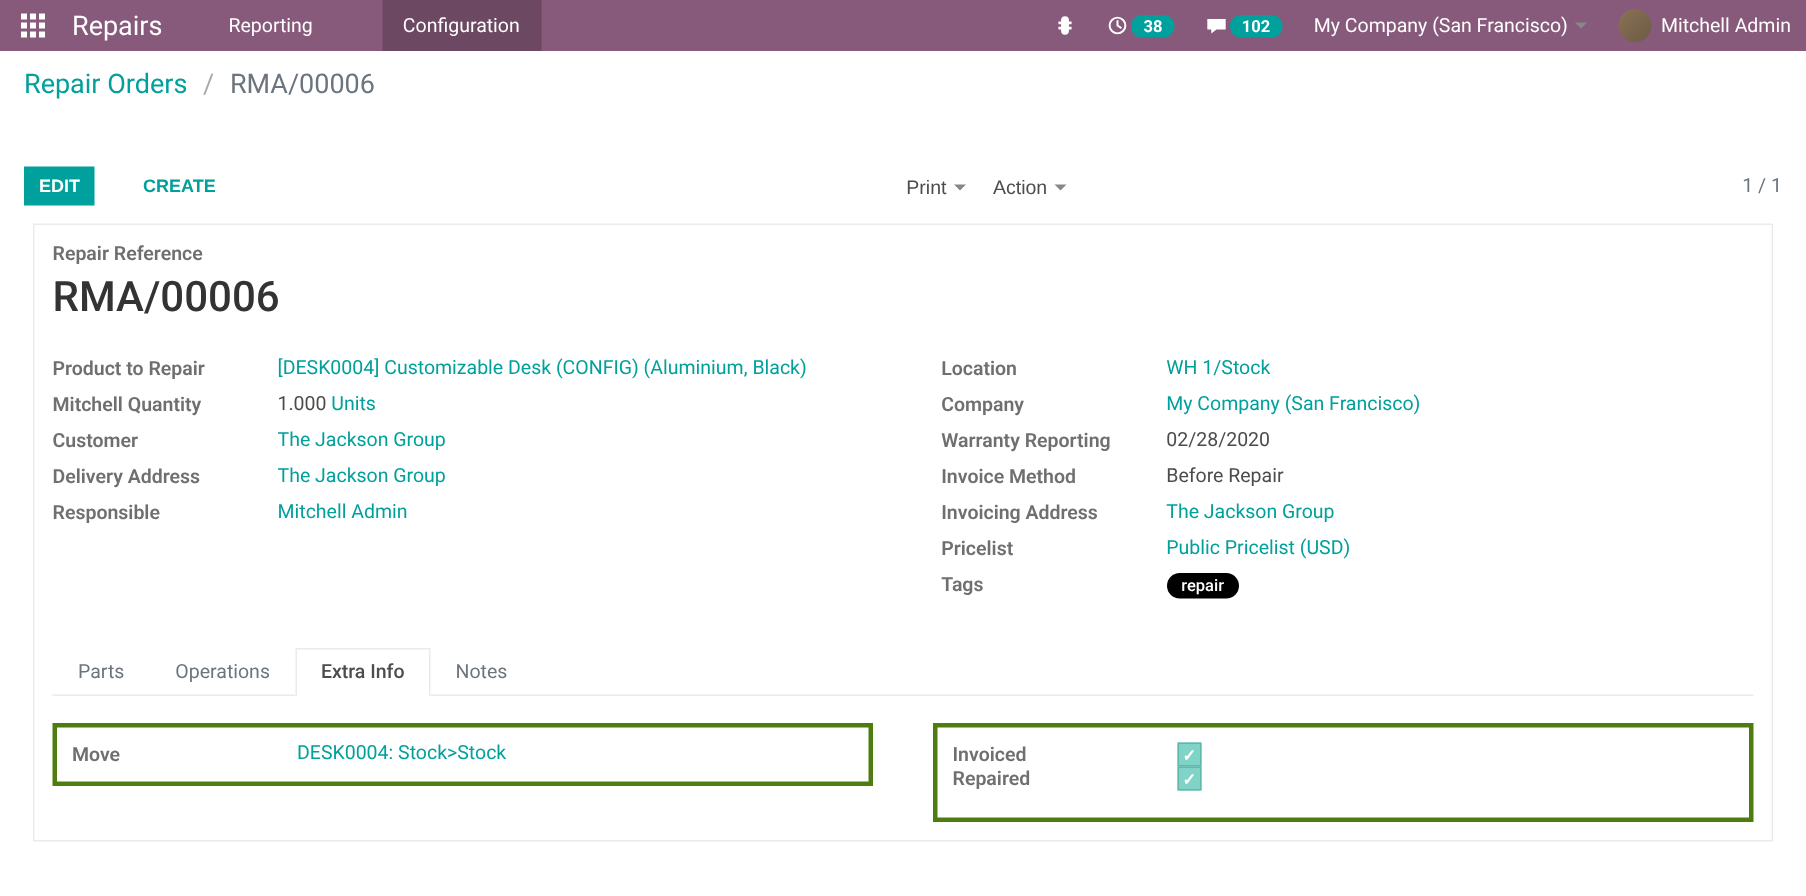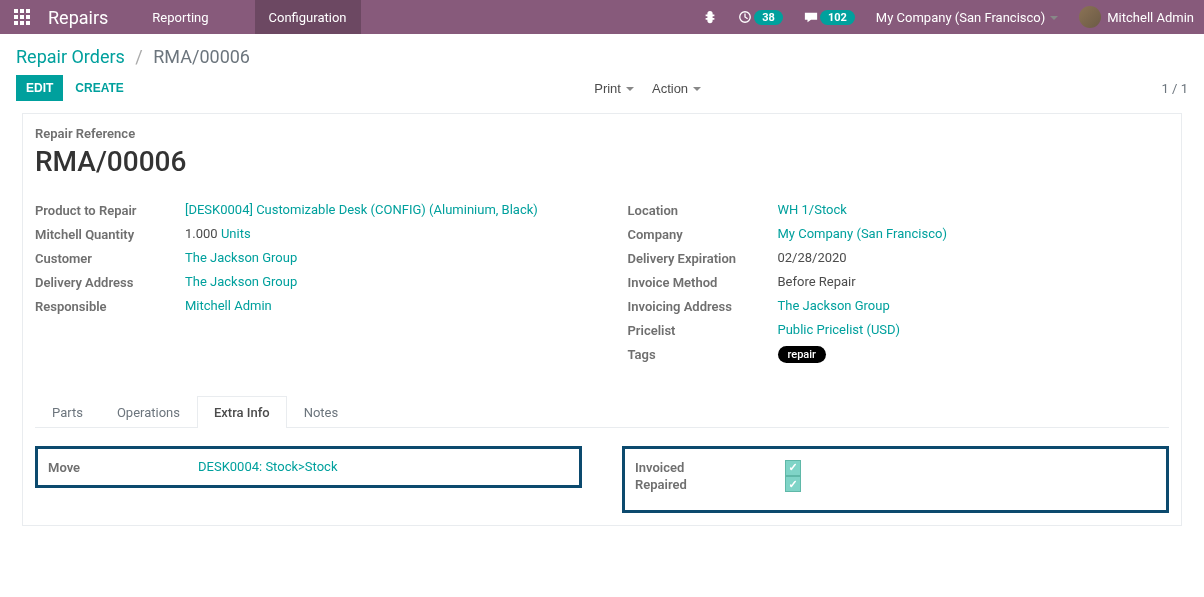--- a/index.html
+++ b/index.html
@@ -19,21 +19,21 @@
 .badge-pill { background: #00A09D; border-radius: 10px; padding: 1px 8px; font-size: 11px; font-weight: bold; margin-left: 2px; color:#fff; }
 .nav-company { cursor: pointer; font-size: 13px; }
 .nav-user { display: flex; align-items: center; gap: 6px; cursor: pointer; }
 .avatar { width: 22px; height: 22px; border-radius: 50%; background: linear-gradient(135deg,#8b7355,#6b5a45); display:inline-block; }
 
 .breadcrumb-bar { padding: 12px 16px 8px; }
 .breadcrumb { font-size: 18px; color: #6c757d; }
 .breadcrumb a { color: #00A09D; text-decoration: none; }
 .breadcrumb .sep { margin: 0 6px; color: #aaa; }
 
-.toolbar { display: flex; align-items: center; padding: 0 16px 12px; gap: 2px; }
+.toolbar { display: flex; align-items: center; padding: 0 16px 12px; gap: 22px; margin-top: 36px; }
 .btn-edit { background: #00A09D; color: #fff; border: none; padding: 6px 10px; font-size: 12px; font-weight: bold; cursor: pointer; }
 .btn-create { color: #00A09D; background: none; border: none; padding: 6px 10px; font-size: 12px; font-weight: bold; cursor: pointer; }
 .toolbar-center { margin-left: auto; display: flex; gap: 18px; }
 .dropdown-btn { background: none; border: none; color: #4c4c4c; font-size: 13px; cursor: pointer; }
 .caret::after { content: ""; display: inline-block; border-top: 4px solid #888; border-left: 4px solid transparent; border-right: 4px solid transparent; margin-left: 5px; vertical-align: middle; }
 .toolbar-right { margin-left: auto; color: #6c757d; font-size: 13px; }
 
 .sheet-container { padding: 0 16px 40px; }
 .sheet { background: #fff; border: 1px solid #e9ecef; max-width: 1160px; margin: 0 auto; padding: 12px; }
 
@@ -48,21 +48,21 @@
 .field-value .link { color: #00A09D; cursor: pointer; }
 
 .tag-badge { background: #000000; color: #fff; border-radius: 10px; padding: 2px 10px; font-size: 11px; font-weight: 500; display: inline-block; text-align: right; }
 
 .tabs { display: flex; border-bottom: 1px solid #e9ecef; margin-bottom: 18px; }
 .tab { padding: 8px 16px; border: 1px solid transparent; border-bottom: none; cursor: pointer; font-size: 13px; color: #6c757d; position: relative; top: 1px; }
 .tab.active { border-color: #e9ecef; background: #fff; color: #4c4c4c; font-weight: 500; border-bottom-color:#fff; }
 
 .tab-content { display: flex; gap: 40px; }
 .tab-col { flex: 1; }
-.highlight-box { border: 3px solid #0c4a6e; padding: 10px 10px; }
+.highlight-box { border: 3px solid #4d7c0f; padding: 10px 10px; }
 
 .checkbox-box { width: 16px; height: 16px; background: #7fd4c7; border: 1px solid #5fb8a8; display: inline-flex; align-items: center; justify-content: center; }
 .checkbox-box::after { content: "✓"; color: #fff; font-size: 11px; font-weight: bold; }
 </style>
 </head>
 <body>
 
 <div class="navbar">
   <div class="nav-apps">
     <div class="grid-icon">
@@ -165,21 +165,21 @@
       <div class="form-col">
         <div class="field-row">
           <div class="field-label">Location</div>
           <div class="field-value"><span class="link">WH 1/Stock</span></div>
         </div>
         <div class="field-row">
           <div class="field-label">Company</div>
           <div class="field-value"><span class="link">My Company (San Francisco)</span></div>
         </div>
         <div class="field-row">
-          <div class="field-label">Delivery Expiration</div>
+          <div class="field-label">Warranty Reporting</div>
           <div class="field-value">02/28/2020</div>
         </div>
         <div class="field-row">
           <div class="field-label">Invoice Method</div>
           <div class="field-value">Before Repair</div>
         </div>
         <div class="field-row">
           <div class="field-label">Invoicing Address</div>
           <div class="field-value"><span class="link">The Jackson Group</span></div>
         </div>

